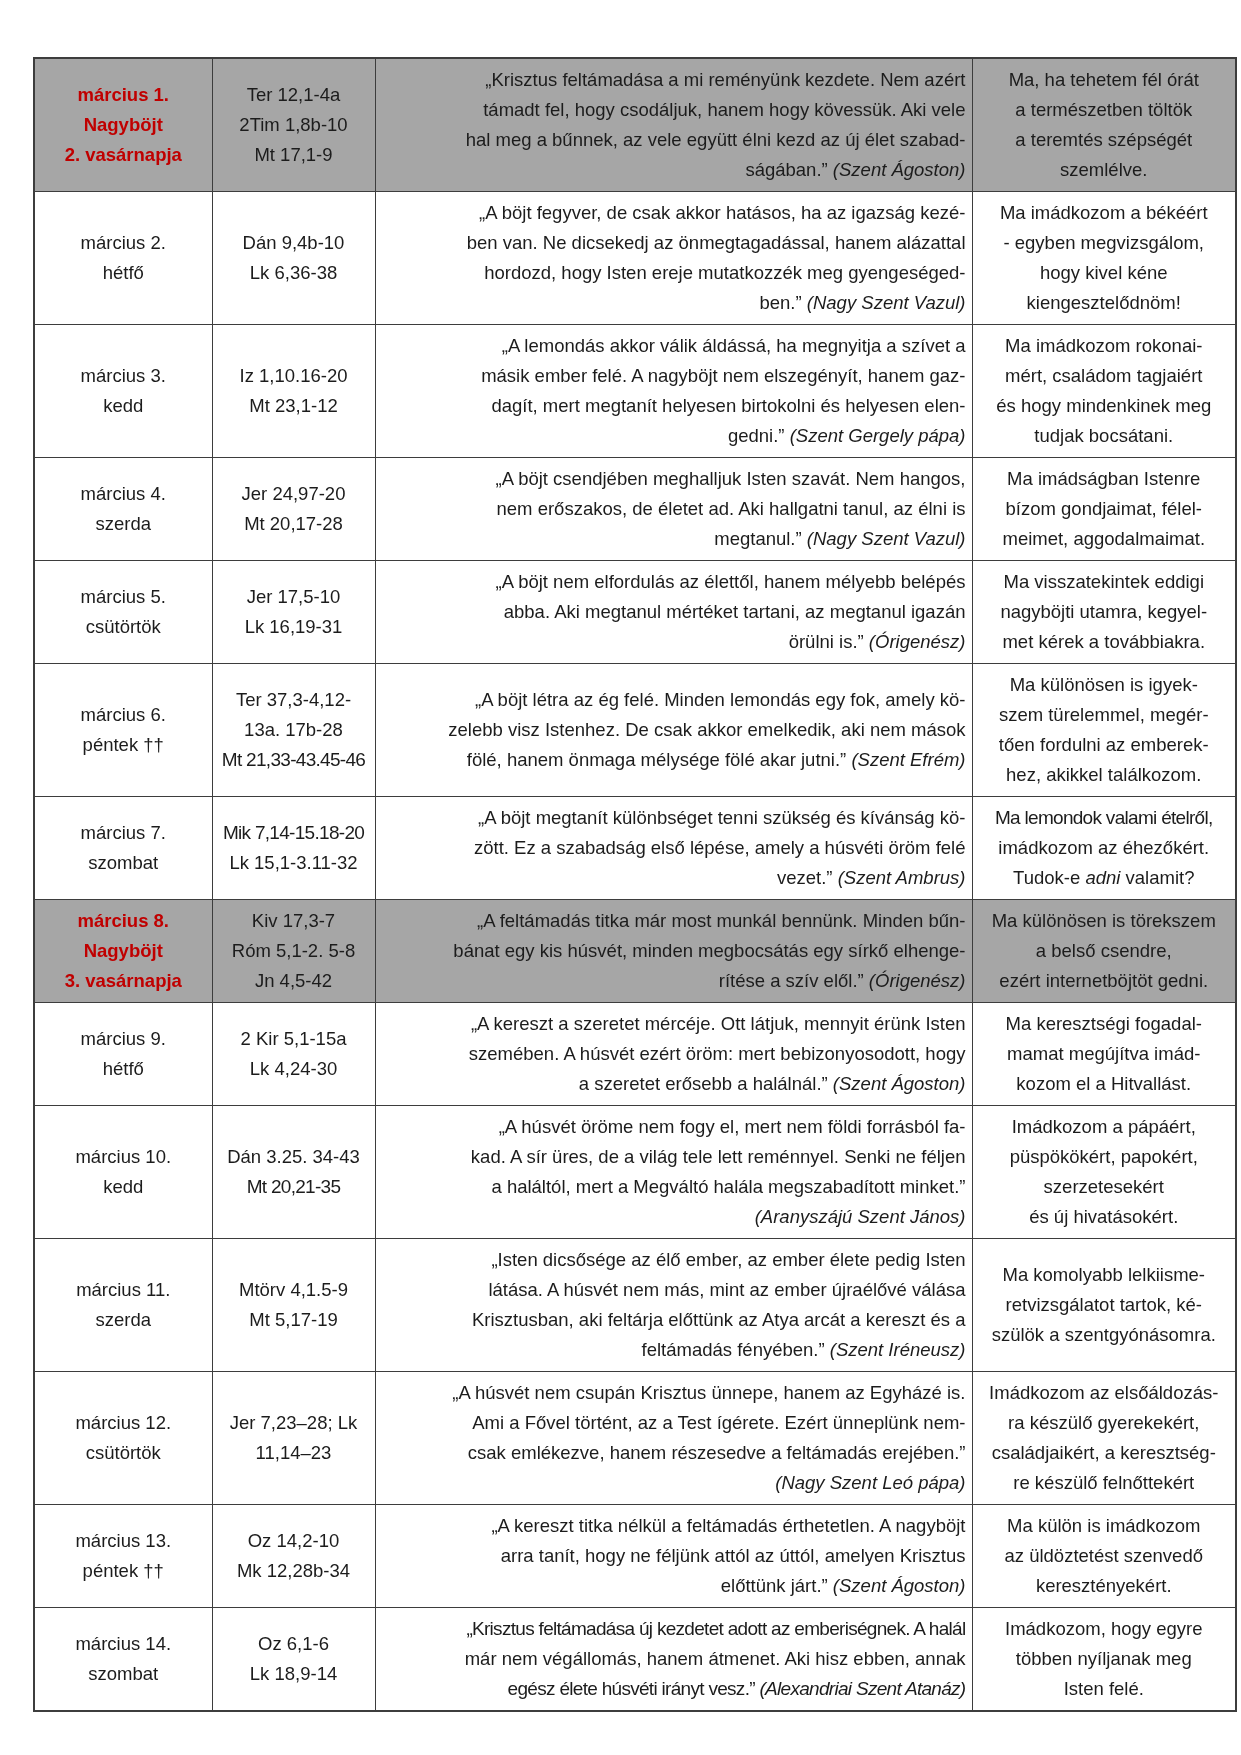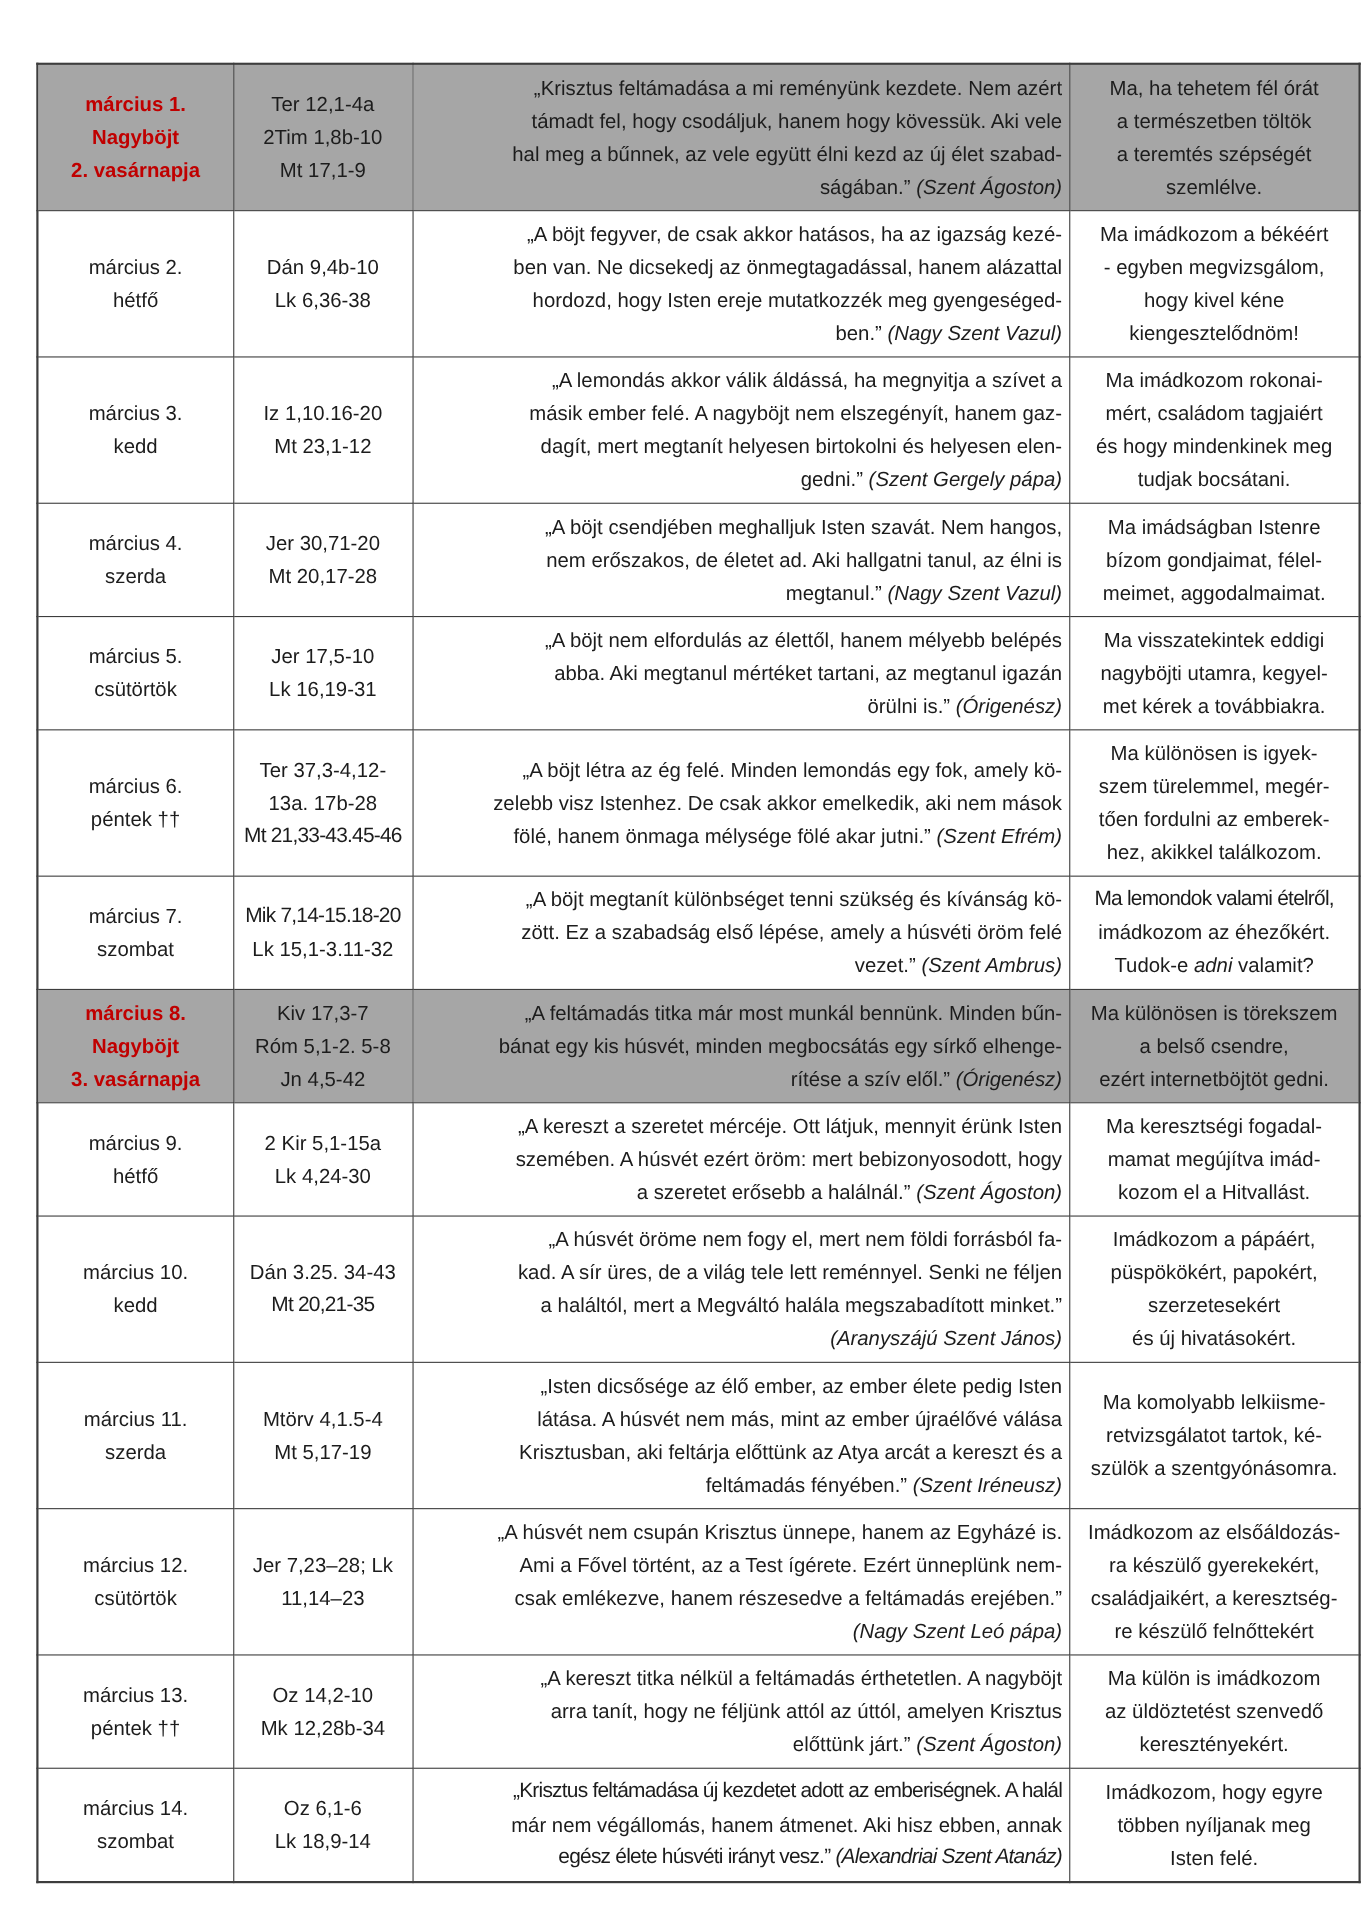--- a/index.html
+++ b/index.html
@@ -131,21 +131,21 @@
               <div class="line">és hogy mindenkinek meg</div>
               <div class="line">tudjak bocsátani.</div>
             </td>
   </tr>
           <tr>
     <td class="date-cell">
               <div class="line">március 4.</div>
               <div class="line">szerda</div>
             </td>
     <td class="readings-cell">
-              <div class="line">Jer 30,71-20</div>
+              <div class="line">Jer 24,97-20</div>
               <div class="line">Mt 20,17-28</div>
             </td>
     <td class="quote-cell">
               <div class="line">„A böjt csendjében meghalljuk Isten szavát. Nem hangos,</div>
               <div class="line">nem erőszakos, de életet ad. Aki hallgatni tanul, az élni is</div>
               <div class="line">megtanul.” <i>(Nagy Szent Vazul)</i></div>
             </td>
     <td class="task-cell">
               <div class="line">Ma imádságban Istenre</div>
               <div class="line">bízom gondjaimat, félel-</div>
@@ -277,21 +277,21 @@
               <div class="line">szerzetesekért</div>
               <div class="line">és új hivatásokért.</div>
             </td>
   </tr>
           <tr>
     <td class="date-cell">
               <div class="line">március 11.</div>
               <div class="line">szerda</div>
             </td>
     <td class="readings-cell">
-              <div class="line">Mtörv 4,1.5-4</div>
+              <div class="line">Mtörv 4,1.5-9</div>
               <div class="line">Mt 5,17-19</div>
             </td>
     <td class="quote-cell">
               <div class="line">„Isten dicsősége az élő ember, az ember élete pedig Isten</div>
               <div class="line">látása. A húsvét nem más, mint az ember újraélővé válása</div>
               <div class="line">Krisztusban, aki feltárja előttünk az Atya arcát a kereszt és a</div>
               <div class="line">feltámadás fényében.” <i>(Szent Iréneusz)</i></div>
             </td>
     <td class="task-cell">
               <div class="line">Ma komolyabb lelkiisme-</div>

